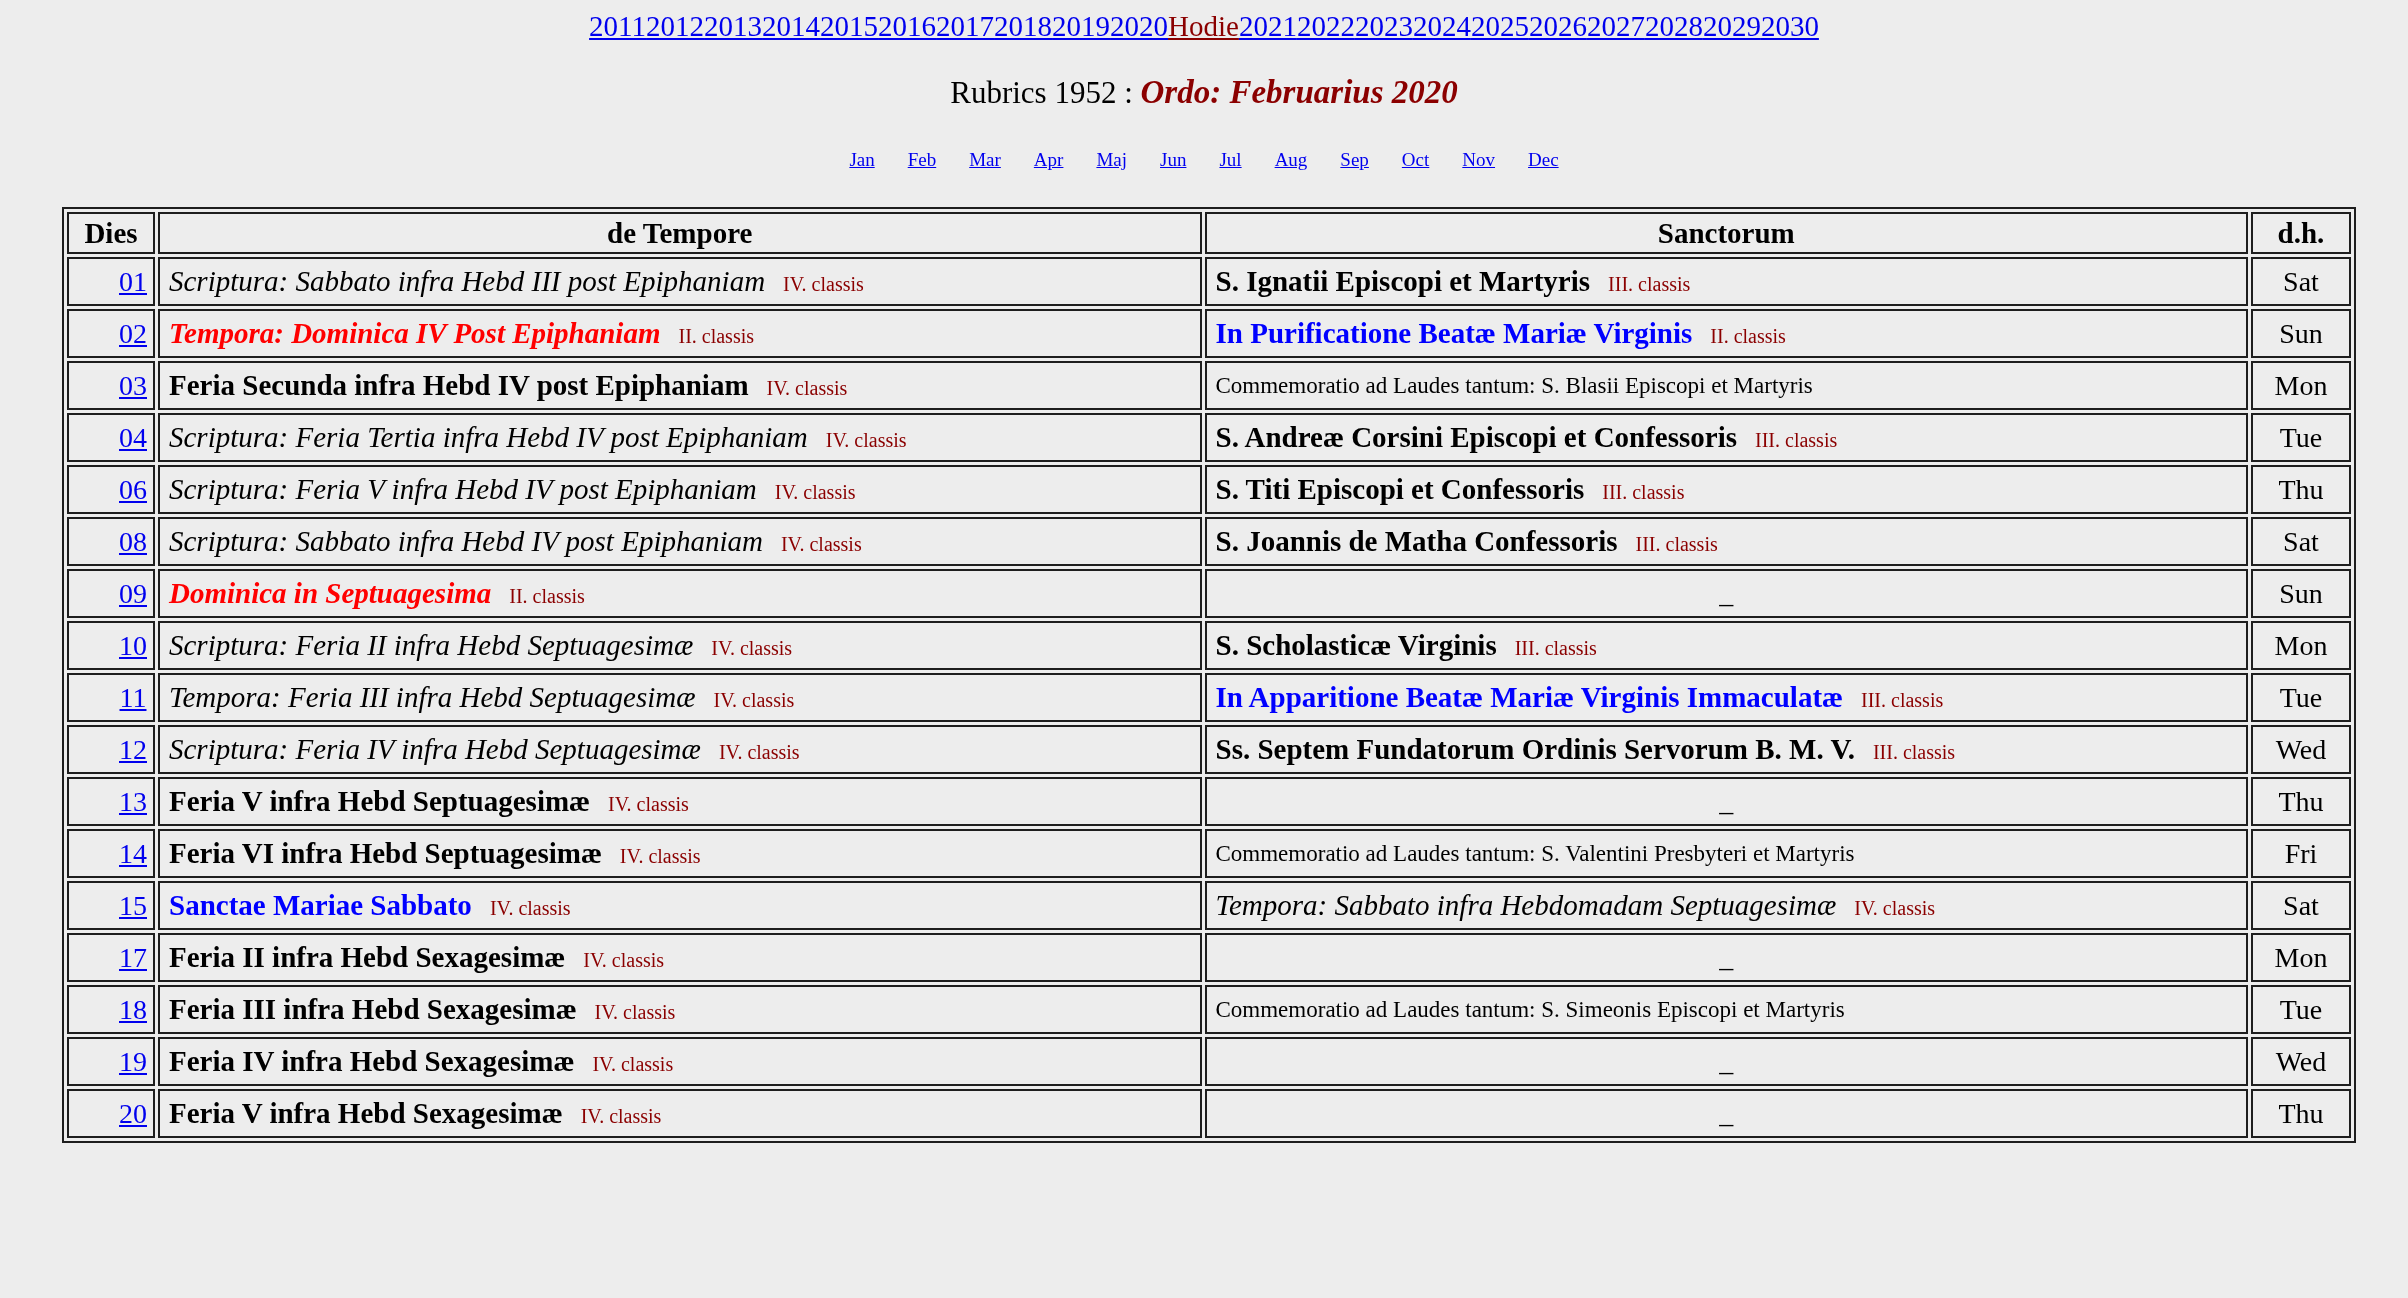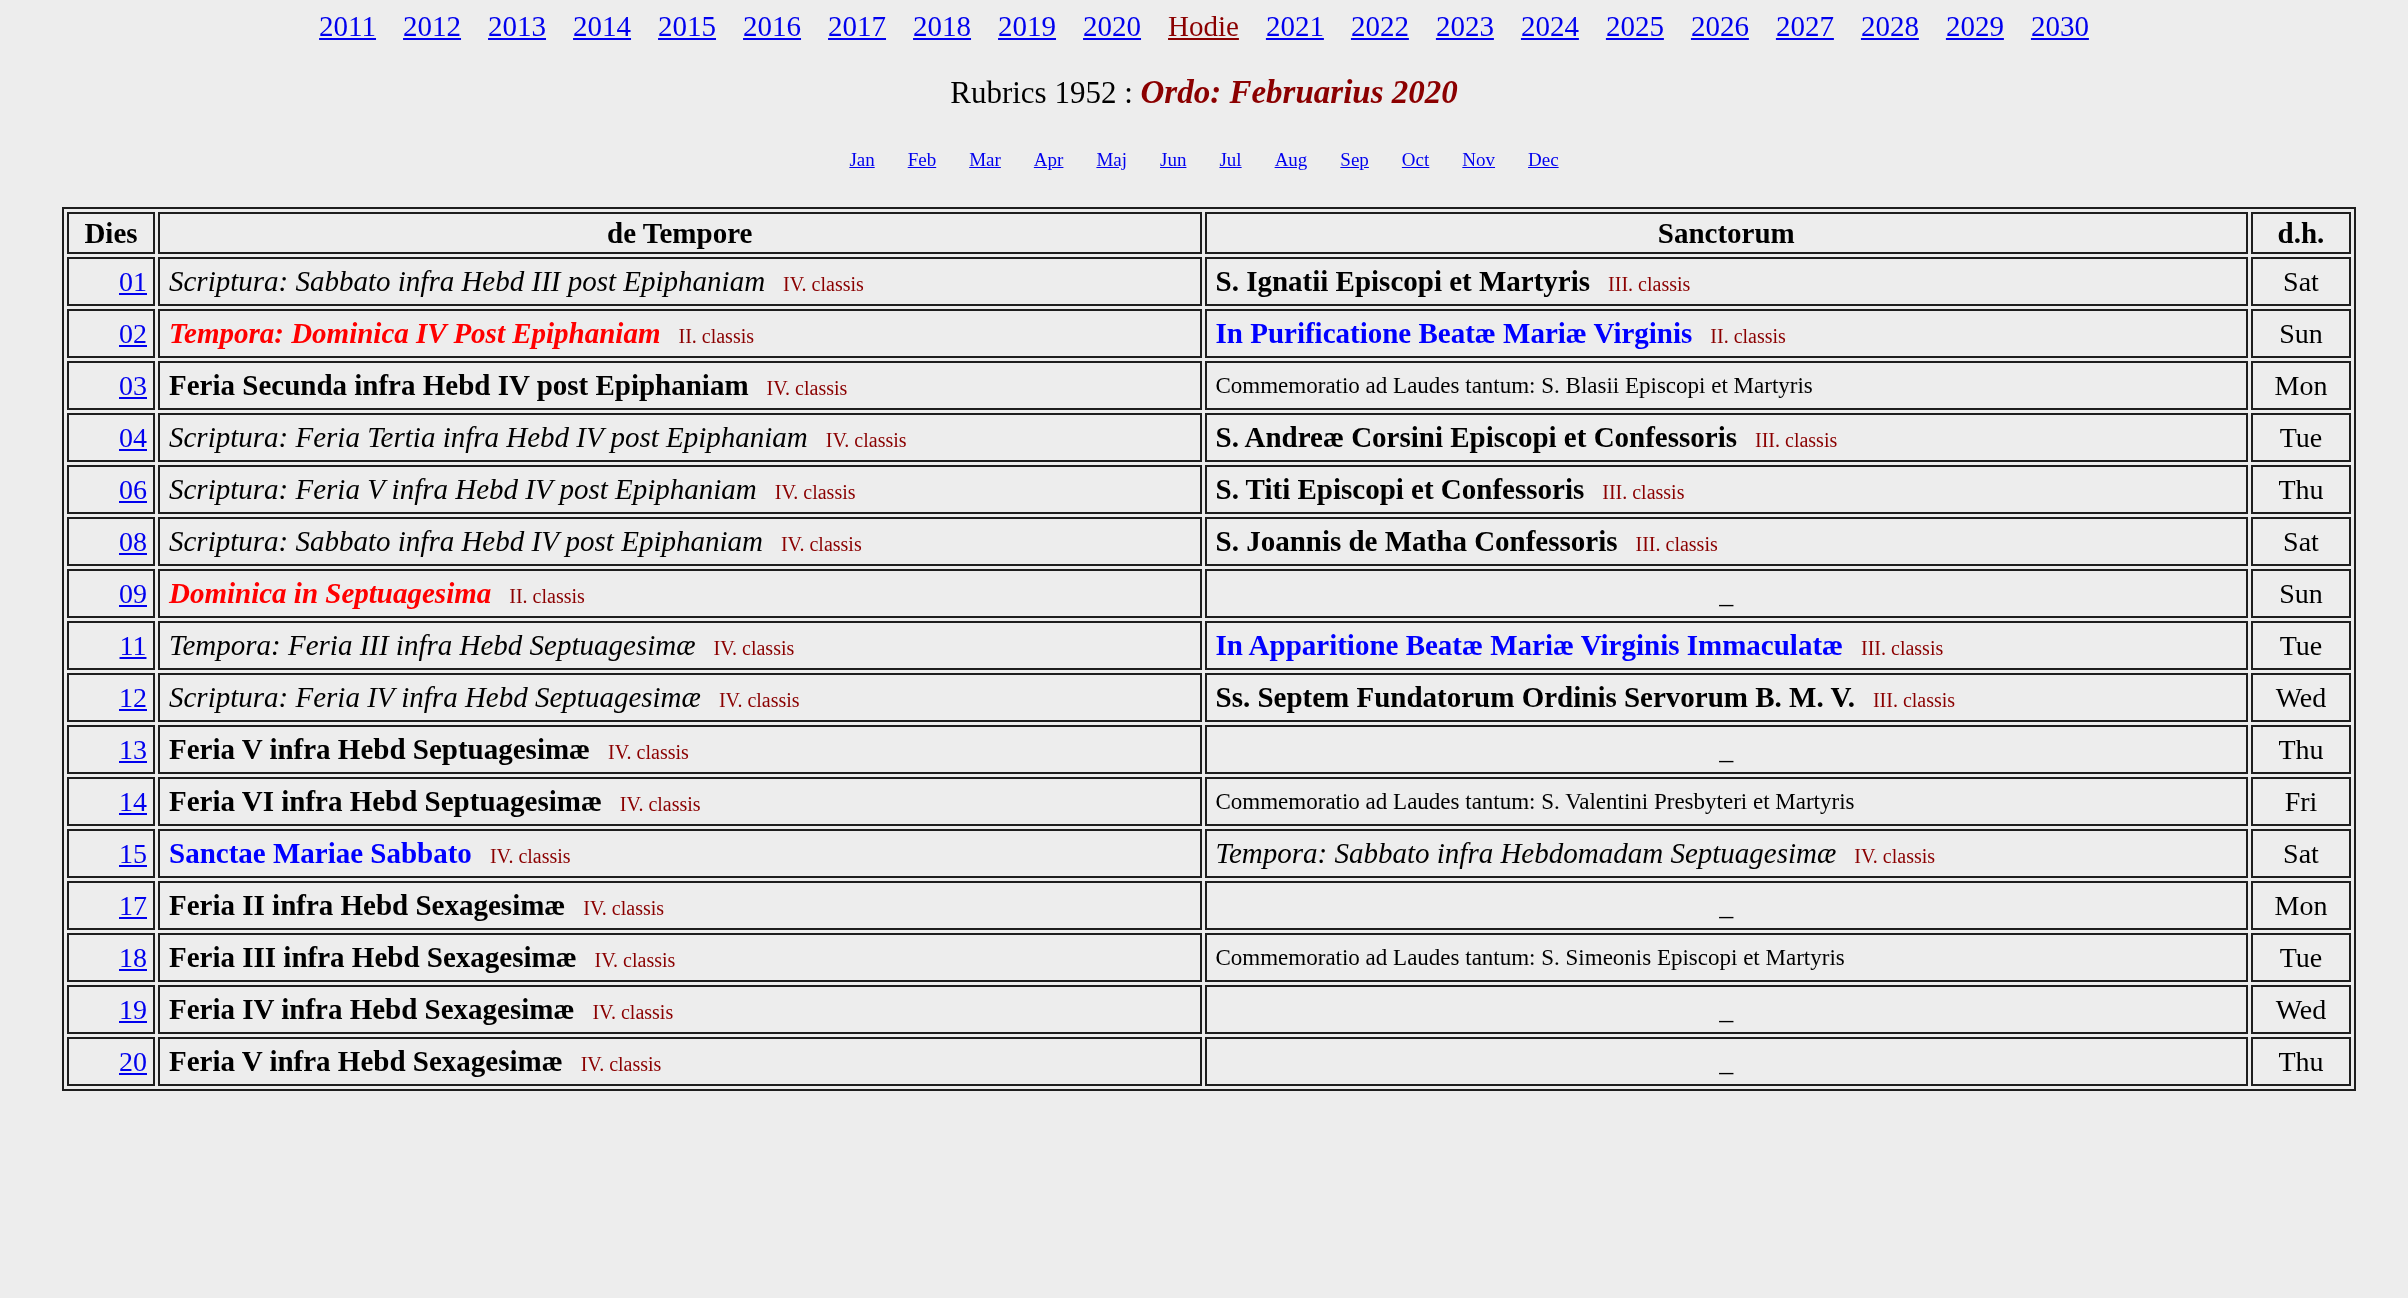--- a/index.html
+++ b/index.html
@@ -6,21 +6,21 @@
     margin: 0; padding: 0;
     width: 2408px; height: 1298px;
     overflow: hidden;
     background: #ededed;
     font-family: "Liberation Serif", "DejaVu Serif", serif;
     color: #000;
   }
   
   .year-nav {
     display: flex; justify-content: center; align-items: baseline;
-    column-gap: 27px; padding-top: 8px; height: 36px;
+    padding-top: 8px; height: 36px;
     font-size: 29px; line-height: 36px;
   }
   .month-nav {
     display: flex; justify-content: center; align-items: center;
     column-gap: 33px; margin-top: 30px; height: 36px;
     font-size: 19px; line-height: 36px;
   }
   a.navlink {
     color: #0000EE; text-decoration: underline; cursor: pointer;
   }
@@ -170,20 +170,26 @@
         <td class="cellmain"><span class="main bold">S. Joannis de Matha Confessoris</span><span class="classis">III. classis</span></td>
         <td class="dh">Sat</td>
       </tr>
       <tr>
         <td class="dies"><a>09</a></td>
         <td class="cellmain"><span class="main red">Dominica in Septuagesima</span><span class="classis">II. classis</span></td>
         <td class="cellmain center"><span class="main blank">_</span></td>
         <td class="dh">Sun</td>
       </tr>
       <tr>
+        <td class="dies"><a>10</a></td>
+        <td class="cellmain"><span class="main italic">Scriptura: Feria II infra Hebd Septuagesimæ</span><span class="classis">IV. classis</span></td>
+        <td class="cellmain"><span class="main bold">S. Scholasticæ Virginis</span><span class="classis">III. classis</span></td>
+        <td class="dh">Mon</td>
+      </tr>
+      <tr>
         <td class="dies"><a>11</a></td>
         <td class="cellmain"><span class="main italic">Tempora: Feria III infra Hebd Septuagesimæ</span><span class="classis">IV. classis</span></td>
         <td class="cellmain"><span class="main blue">In Apparitione Beatæ Mariæ Virginis Immaculatæ</span><span class="classis">III. classis</span></td>
         <td class="dh">Tue</td>
       </tr>
       <tr>
         <td class="dies"><a>12</a></td>
         <td class="cellmain"><span class="main italic">Scriptura: Feria IV infra Hebd Septuagesimæ</span><span class="classis">IV. classis</span></td>
         <td class="cellmain"><span class="main bold">Ss. Septem Fundatorum Ordinis Servorum B. M. V.</span><span class="classis">III. classis</span></td>
         <td class="dh">Wed</td>

